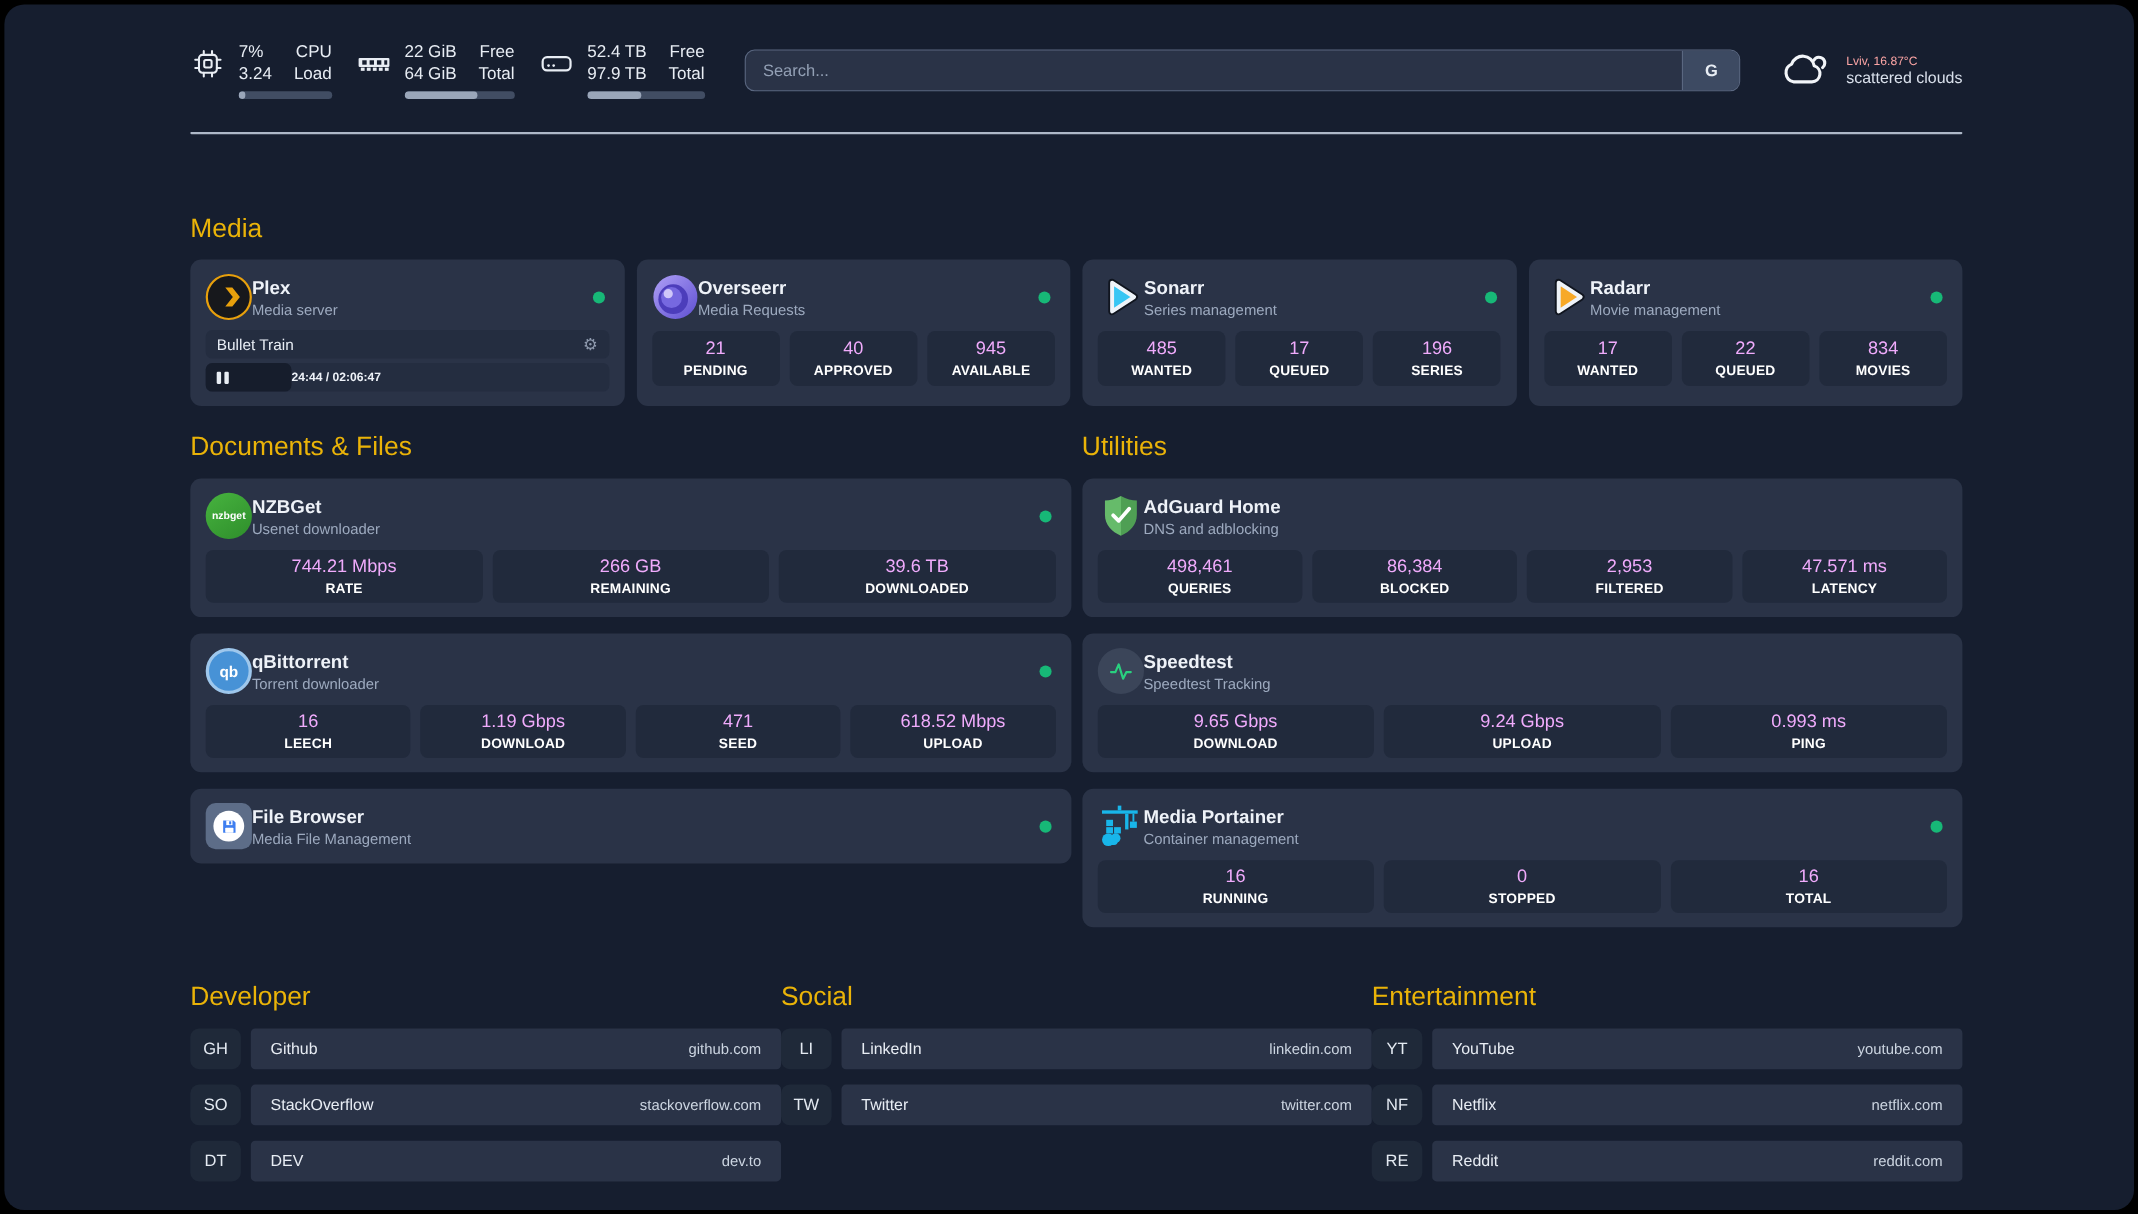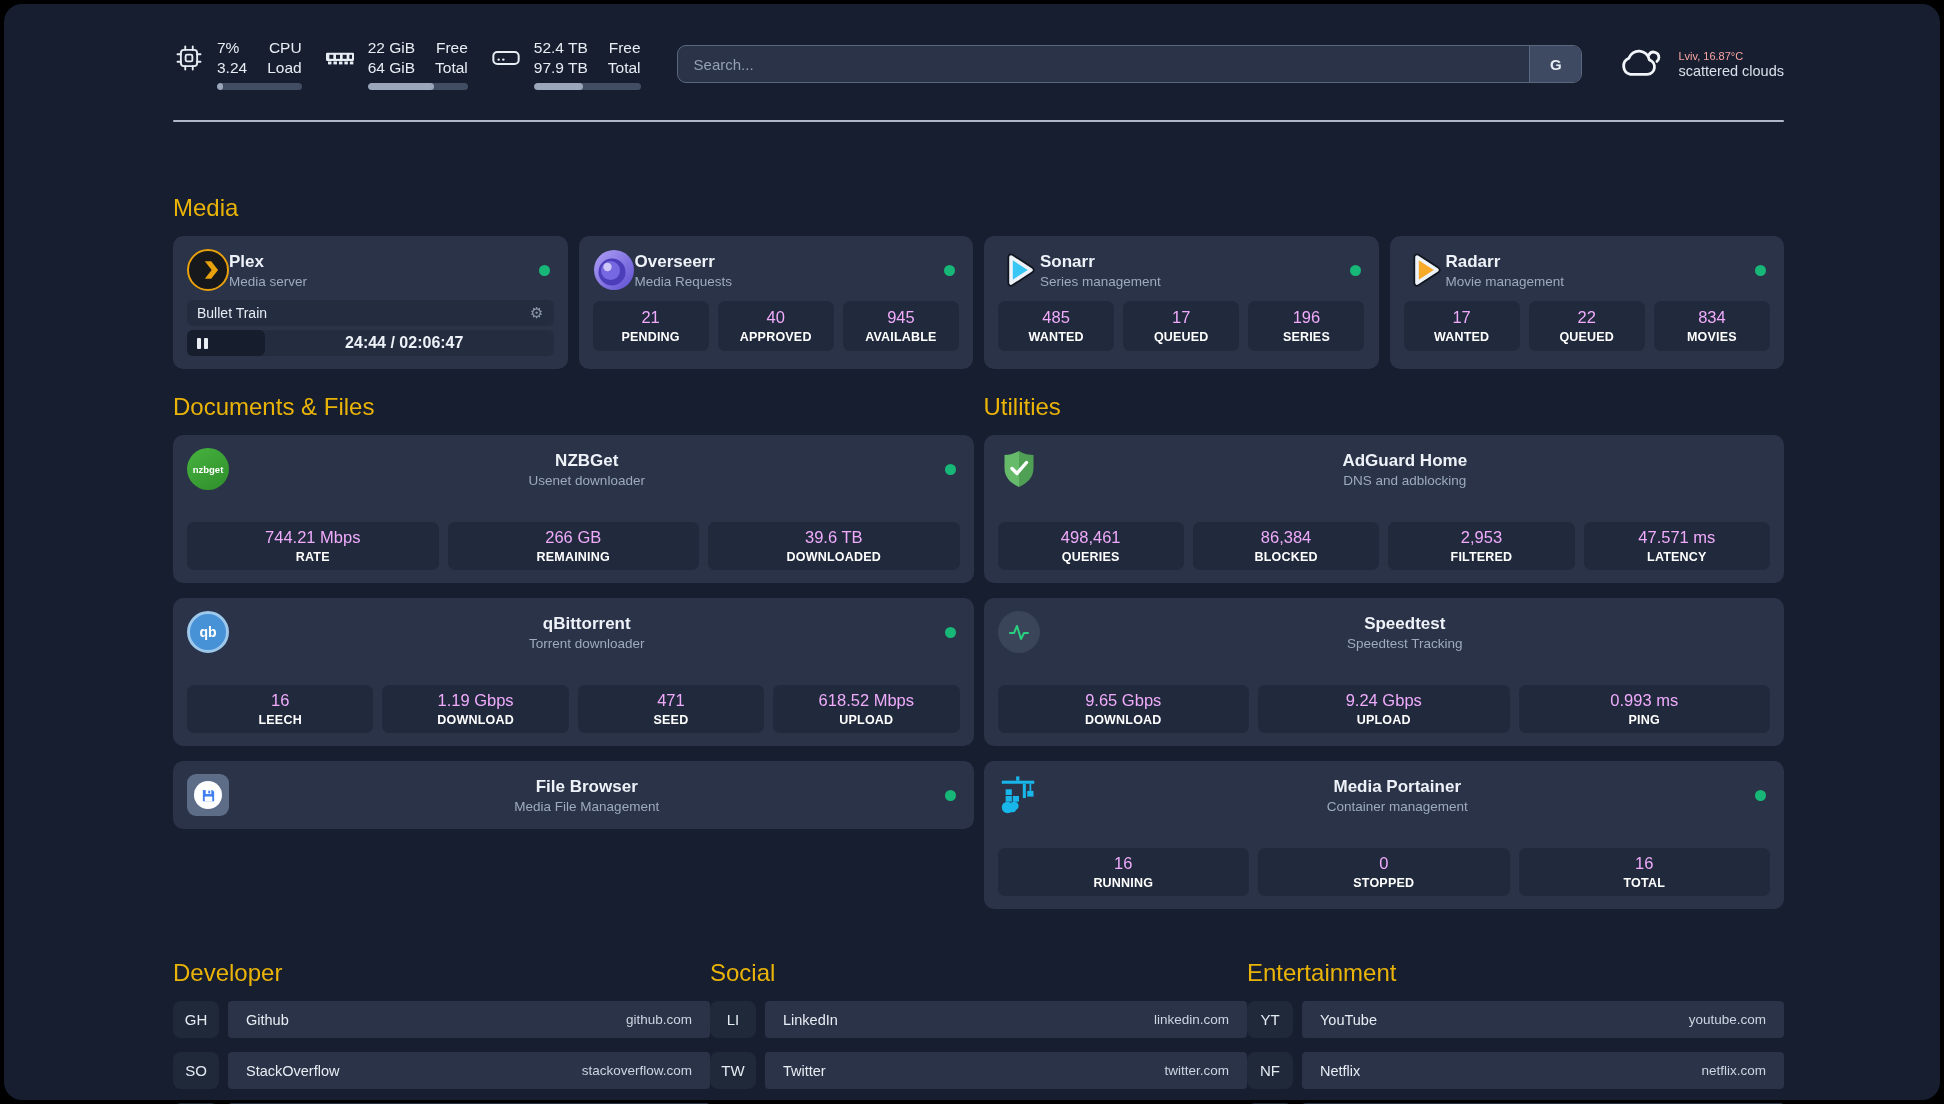--- a/index.html
+++ b/index.html
@@ -40,33 +40,33 @@
   .app-icon { width:42px; height:42px; flex:none; display:flex; align-items:center; justify-content:center; }
   .card-titles { flex:1; min-width:0; }
   .card-name { font-size:17px; font-weight:600; color:#eef2f8; }
   .card-sub { font-size:13.5px; color:#9daabf; margin-top:2px; }
   .status-dot { width:11px; height:11px; border-radius:50%; background:#17b877; flex:none; margin-right:4px; }
 
   .stats-row { display:grid; grid-auto-flow:column; grid-auto-columns:1fr; gap:9px; margin-top:10px; }
   .stat { background:#212a3c; border-radius:7px; height:50px; display:flex; flex-direction:column; align-items:center; justify-content:center; }
   .stat-value { font-size:16.5px; color:#f0abfc; }
   .stat-label { font-size:12.5px; font-weight:700; color:#ffffff; margin-top:3px; letter-spacing:.2px; }
-  .stats-row.sm .stat { height:48px;margin-top:22px; }
+  .stats-row.sm .stat { height:48px; }
 
   .player { margin-top:9px; display:flex; flex-direction:column; gap:4px; }
   .player-row { height:26px; background:#242d40; border-radius:6px; display:flex; align-items:center; padding:0 10px; }
   .player-title { flex:1; font-size:14px; color:#e8edf4; }
   .gear-icon { color:#8e99ad; font-size:15px; }
   .player-row.row2 { padding:0; }
   .pause-pill { width:78px; height:26px; background:#161d2c; border-radius:6px; display:flex; align-items:center; padding-left:10px; gap:3.5px; }
   .pbar { width:3.5px; height:11px; background:#e8edf4; border-radius:1px; }
-  .player-time { flex:1; text-align:center; padding-right:10px; font-size:16px; font-weight:700; color:#eef2f8; }
+  .player-time { flex:1; text-align:left; padding-right:10px; font-size:11px; font-weight:700; color:#eef2f8; }
 
   .twocol { display:grid; grid-template-columns:1fr 1fr; gap:10px; margin-top:24px; align-items:start; }
-  .col-cards { display:flex; flex-direction:column; gap:15px; margin-top:14px;text-align:center; }
+  .col-cards { display:flex; flex-direction:column; gap:15px; margin-top:14px; }
 
   .bookmarks { display:grid; grid-template-columns:repeat(3,1fr); margin-top:50px; align-items:start; }
   .bm-list { display:flex; flex-direction:column; gap:14px; margin-top:14px; }
   .bm-row { display:flex; height:37px; gap:9px; cursor:pointer; }
   .bm-abbr { width:46px; background:#1f2939; border-radius:8px; display:flex; align-items:center; justify-content:center; font-size:15px; color:#e4eaf2; flex:none; }
   .bm-main { flex:1; background:#2a3347; border-radius:4px; display:flex; align-items:center; padding:0 18px; min-width:0; }
   .bm-name { flex:1; font-size:14.5px; color:#e8edf4; }
   .bm-url { font-size:13.5px; color:#ccd5e1; }
 
   

